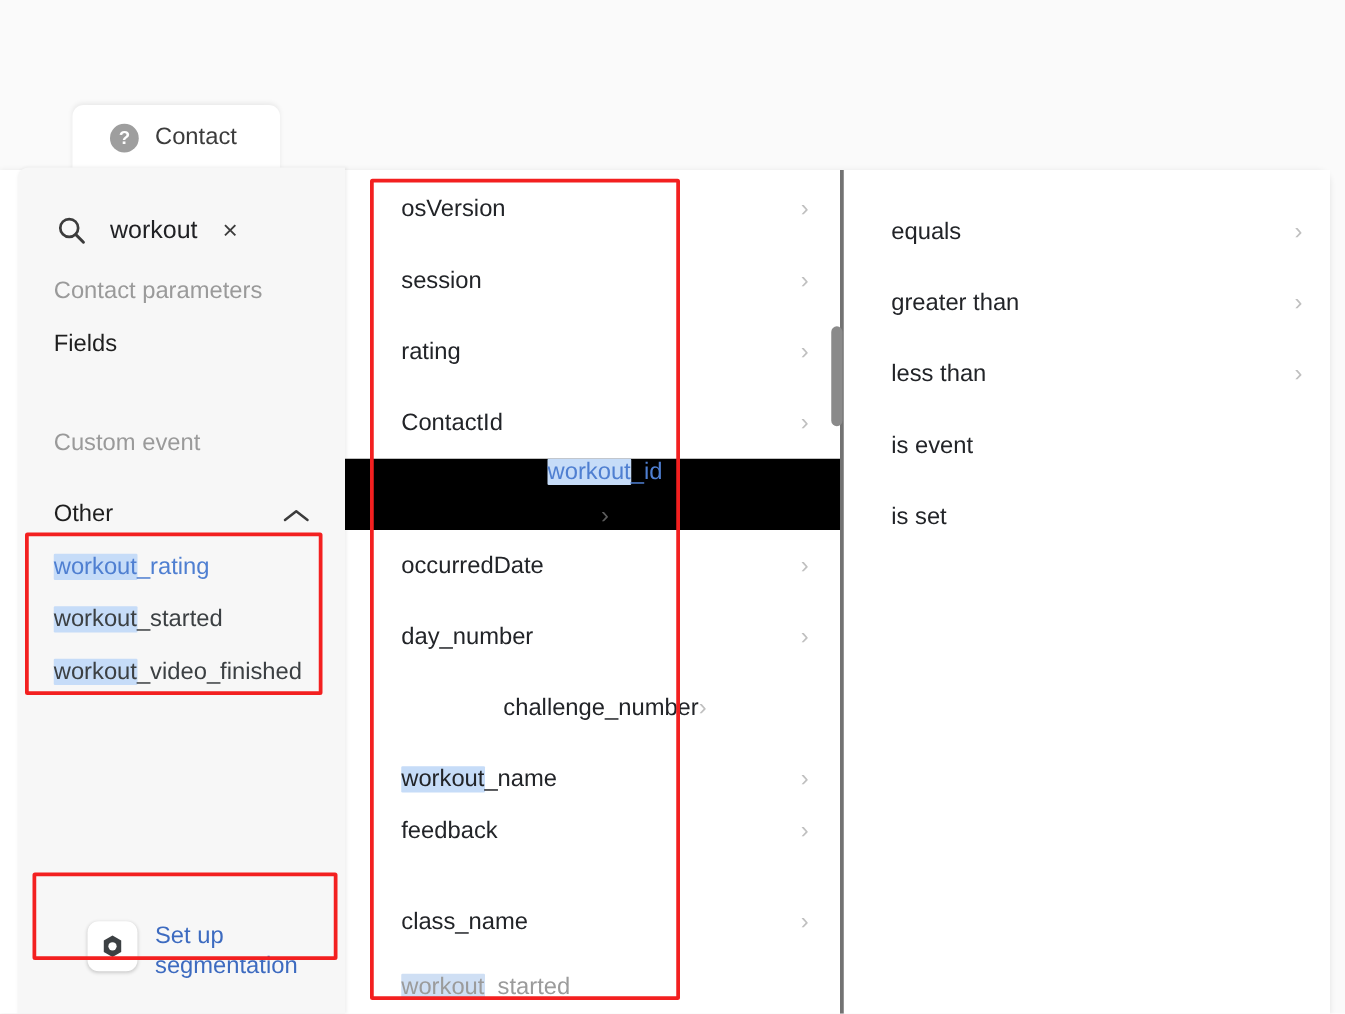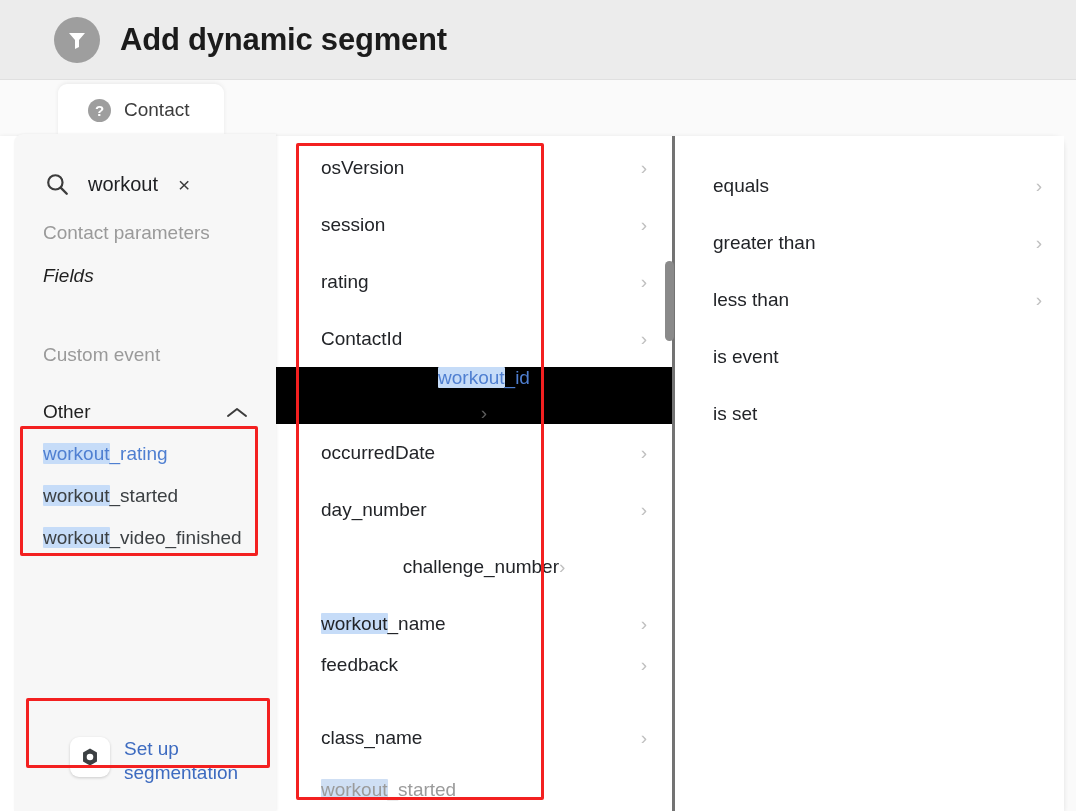--- a/index.html
+++ b/index.html
@@ -160,28 +160,20 @@
     position: absolute; border: 3px solid #f32020; border-radius: 2px;
     pointer-events: none;
   }
   svg { display: block; }
 </style>
 </head>
 <body>
 
 <div id="root">
 
-  <div class="header">
-    <div class="header-icon">
-      <svg width="24" height="24" viewBox="0 0 24 24">
-        <path d="M4 5 h16 l-6 7 v7 l-4 2 v-9 z" fill="#ffffff"></path>
-      </svg>
-    </div>
-    <div class="header-title">Add dynamic segment</div>
-  </div>
 
   <div class="tabstrip">
     <div class="tab">
       <span class="tab-icon">?</span>
       <span class="tab-label">Contact</span>
     </div>
   </div>
 
   <div class="panel"></div>
 
@@ -266,21 +258,21 @@
         <svg width="26" height="26" viewBox="0 0 24 24">
           <circle cx="10.5" cy="10.5" r="6.6" fill="none" stroke="#3c3c3c" stroke-width="2"></circle>
           <line x1="15.4" y1="15.4" x2="21" y2="21" stroke="#3c3c3c" stroke-width="2.2" stroke-linecap="round"></line>
         </svg>
       </span>
       <span class="search-text">workout</span>
       <span class="search-clear">×</span>
     </div>
 
     <div class="group-label" style="top:88px;">Contact parameters</div>
-    <div class="item-black" style="top:131px;font-style:italic;">Fields</div>
+    <div class="item-black" style="top:131px;">Fields</div>
     <div class="group-label" style="top:210px;">Custom event</div>
 
     <div class="other-row" style="top:264px;">
       <span class="other-label">Other</span>
       <span>
         <svg width="22" height="13" viewBox="0 0 22 13">
           <polyline points="2,10 11,3 20,10" fill="none" stroke="#3c3c3c" stroke-width="2" stroke-linecap="round" stroke-linejoin="round"></polyline>
         </svg>
       </span>
     </div>

